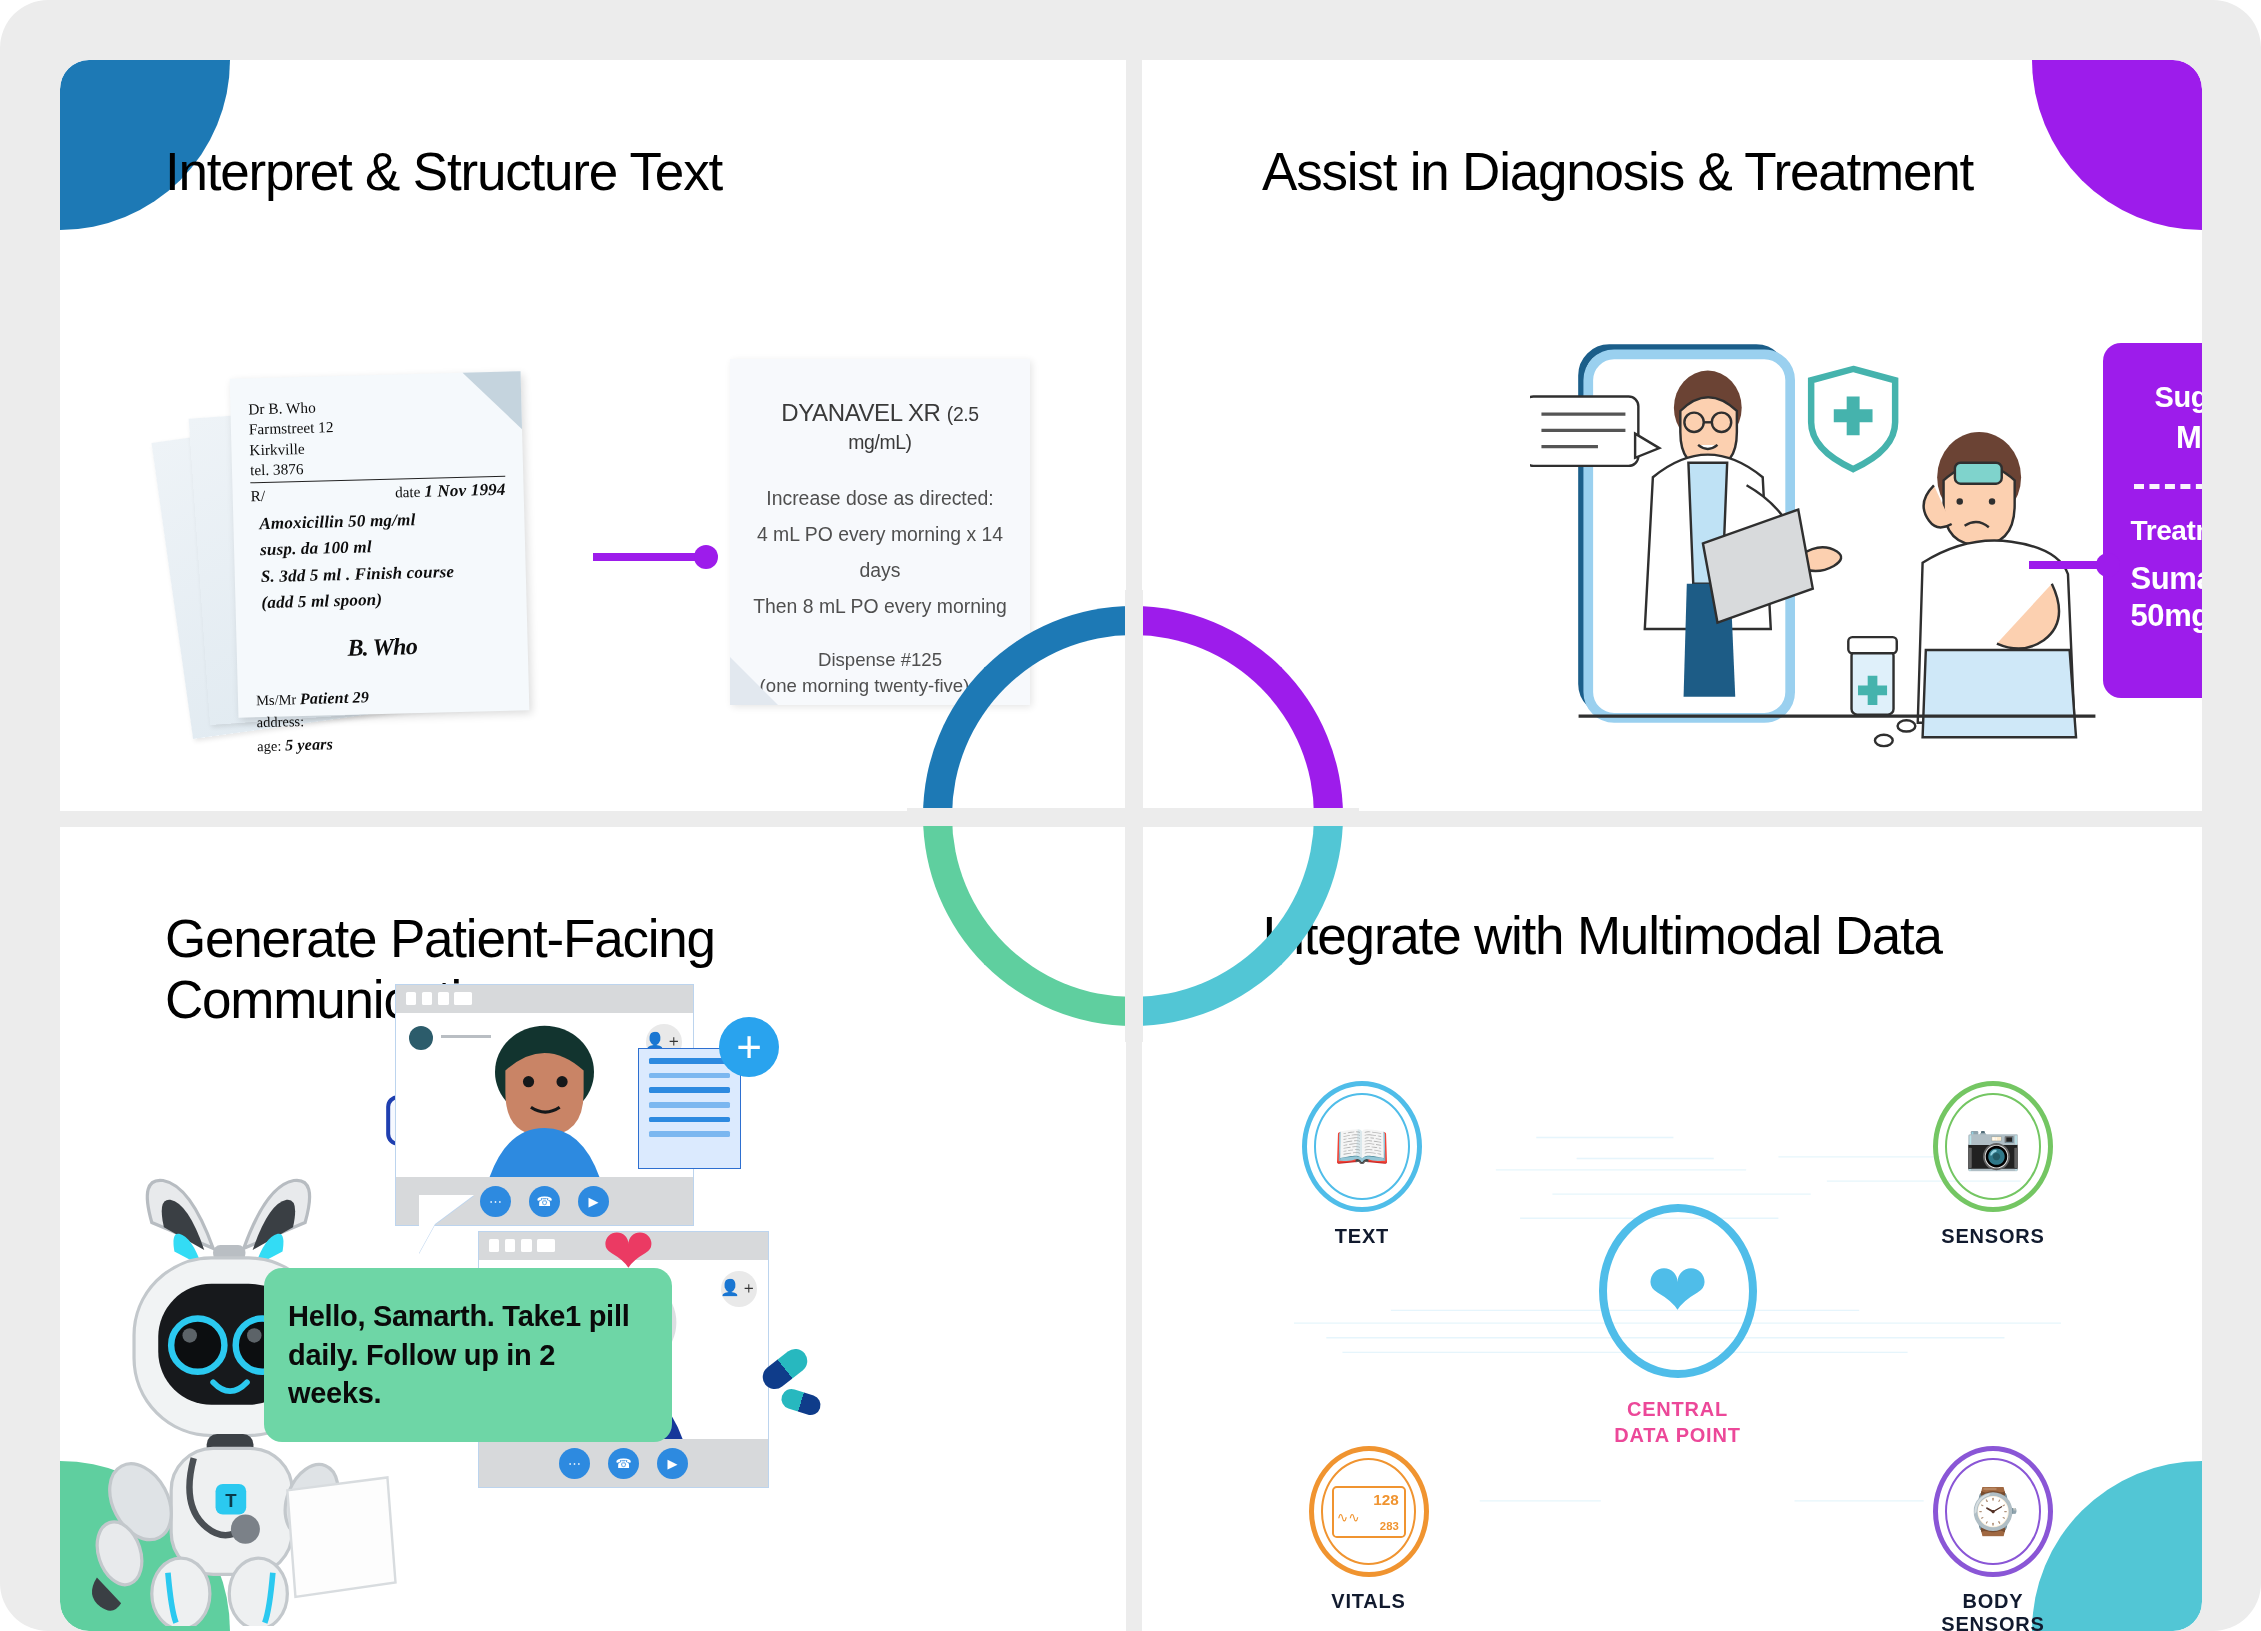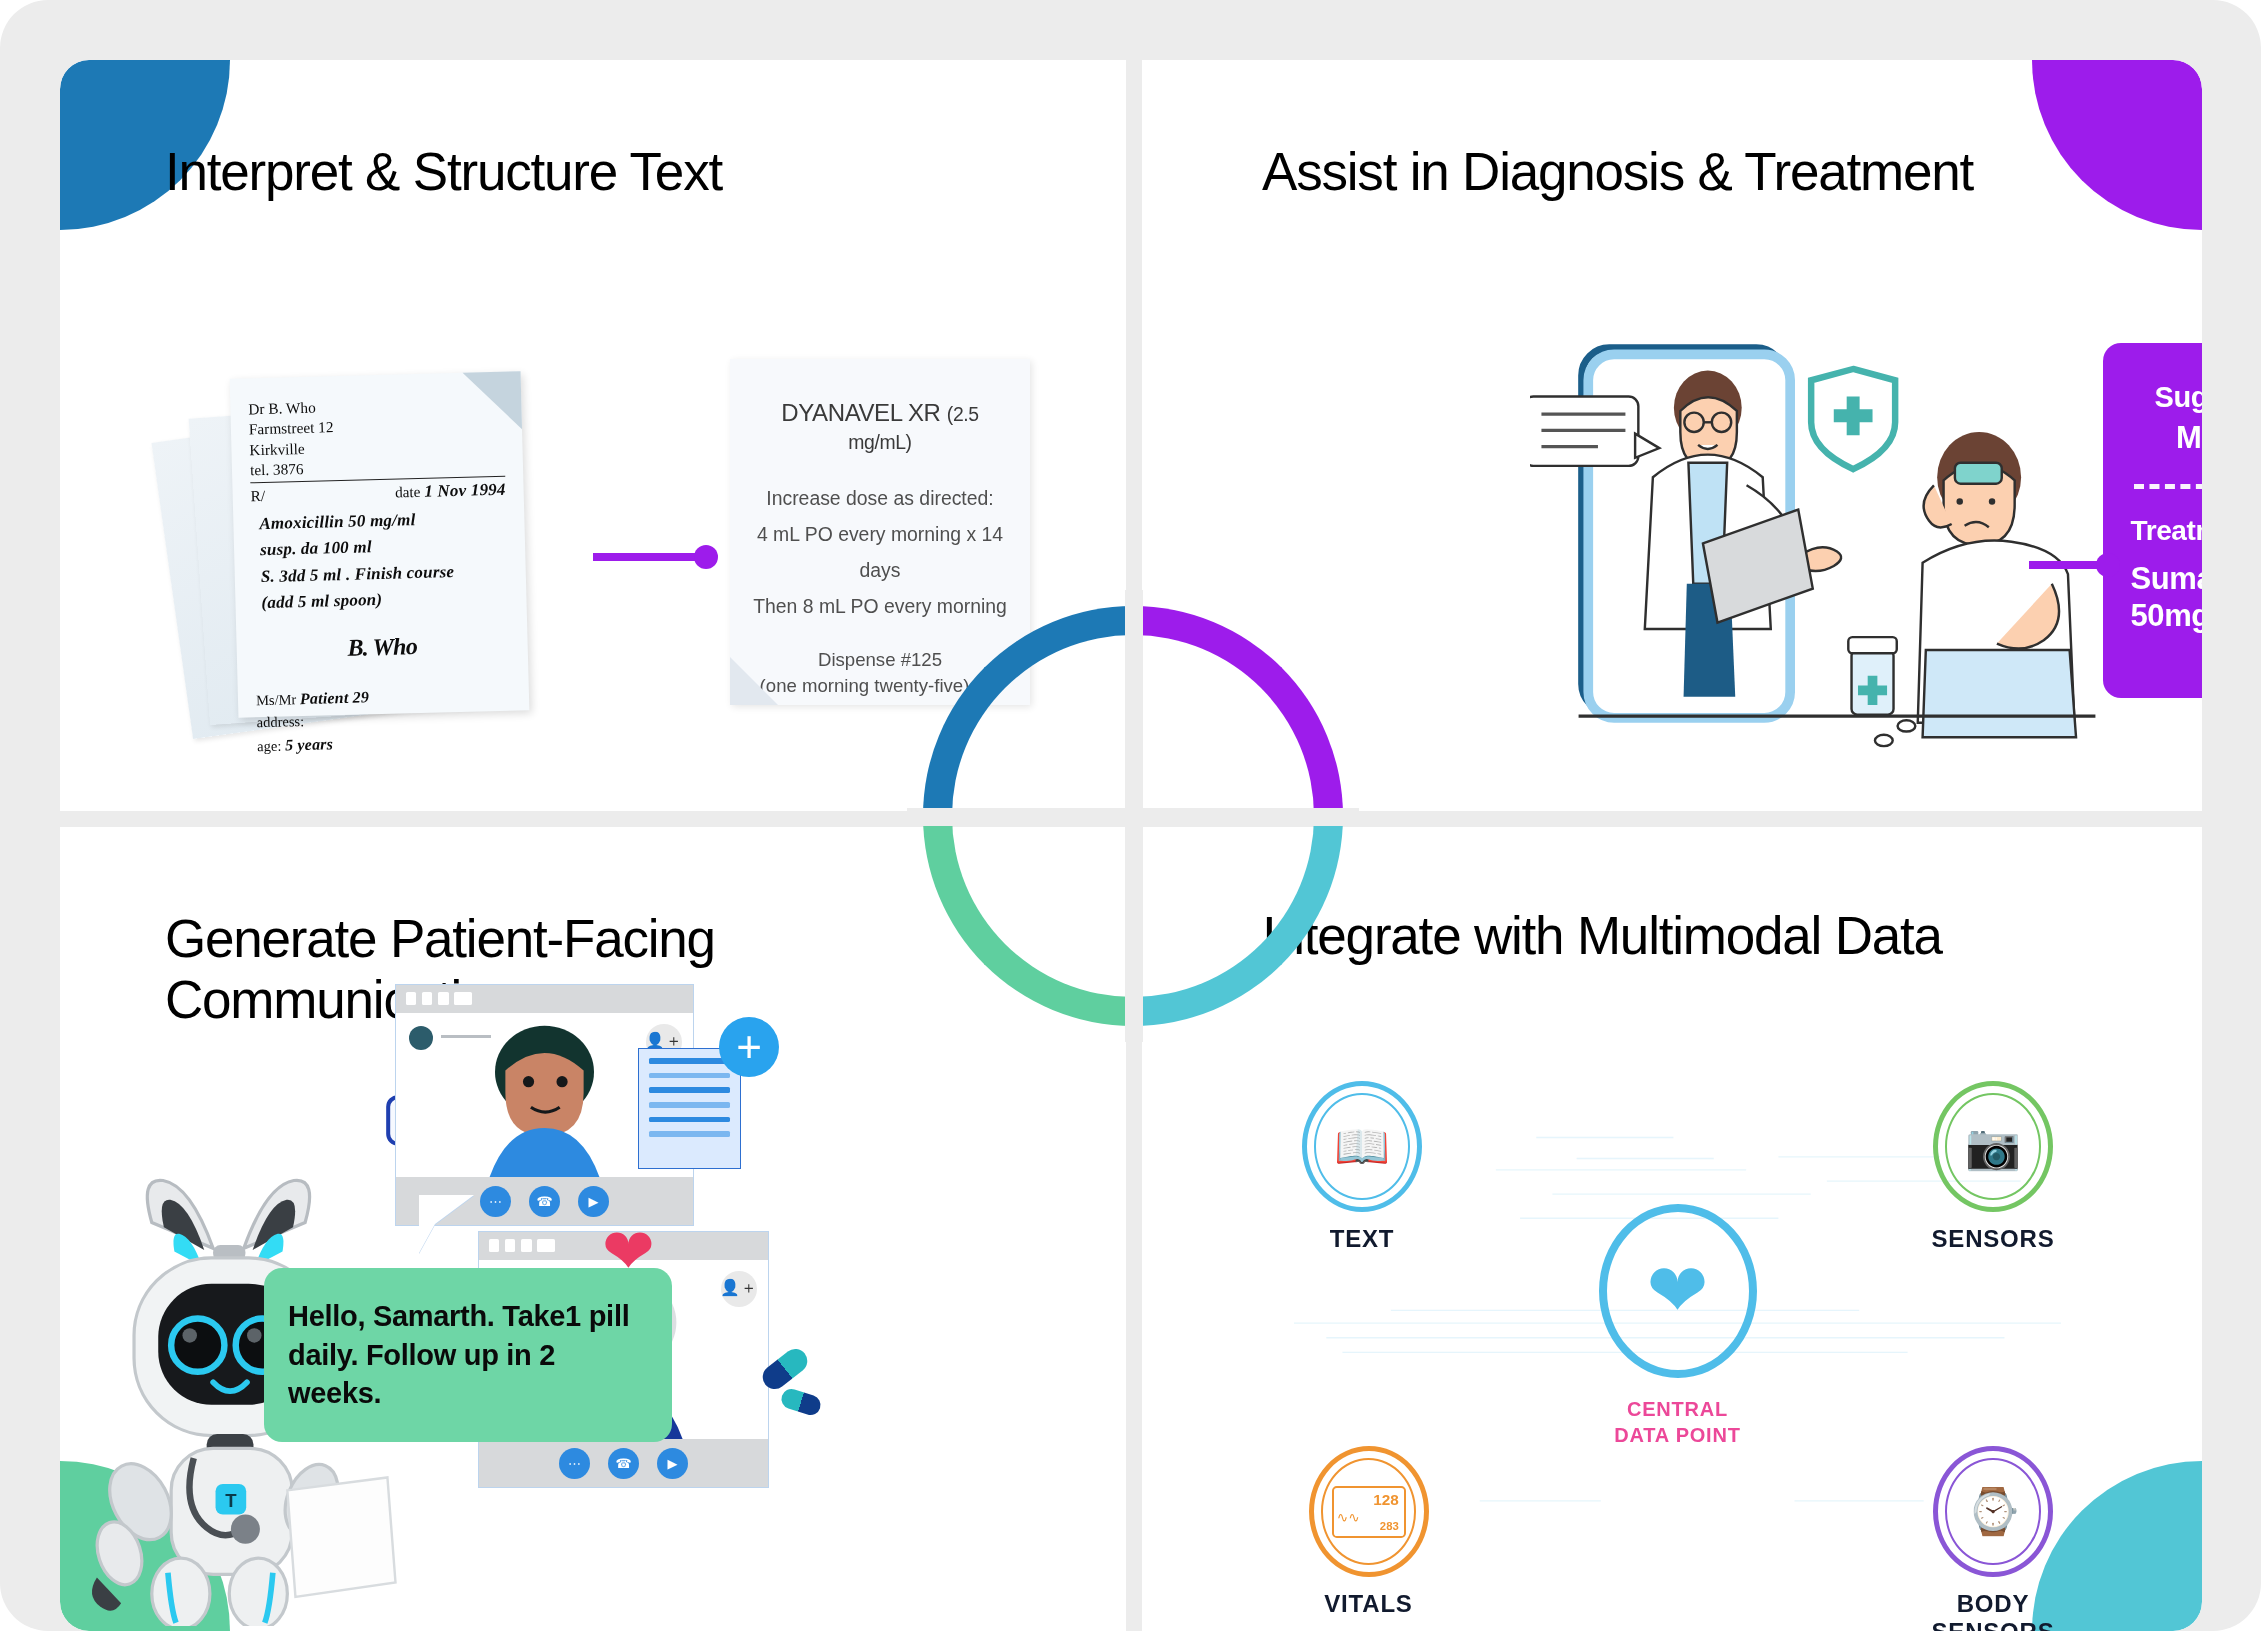--- a/index.html
+++ b/index.html
@@ -177,21 +177,21 @@
   .node .ringo {
     width:120px;height:131px; margin:0 auto; border-radius:50%;
     border:5.7px solid var(--c); display:flex;align-items:center;justify-content:center;
     position:relative;
   }
   .node .ringo::before{
     content:""; position:absolute; left:7.3px;top:7.3px;right:7.3px;bottom:7.3px;
     border:2px solid var(--c); border-radius:50%;
   }
   .node .glyph { color:var(--c); font-size:45px; line-height:1; z-index:2;}
-  .node .cap { margin-top:13px; font-size:24px; font-weight:700; letter-spacing:0.8px; color:#111a2e;}
+  .node .cap { margin-top:13px; font-size:20px; font-weight:700; letter-spacing:0.8px; color:#111a2e;}
   .n-text   { left:0;    top:0;   --c:#4fbde9; }
   .n-img    { right:0;   top:0;   --c:#74c663; }
   .n-vitals { left:6.5px;  bottom:0; --c:#f09430; }
   .n-body   { right:0;   bottom:0; --c:#8a56d6; }
   .n-center { left:50%; top:123px; transform:translateX(-50%); width:170px; }
   .n-center .ringo { width:158px;height:174px; border:8px solid #4fbde9; }
   .n-center .ringo::before { border-color:#4fbde9; }
   .n-center .glyph { font-size:74px; color:#4fbde9; }
   .n-center .cap { margin-top:18px; font-size:20px; line-height:1.3; font-weight:700; letter-spacing:0.8px; color:#ec4899; white-space:pre-line;}
   .vit-screen { width:74px;height:52px;border:2.4px solid #f09430;border-radius:4.8px; position:relative; z-index:2;}

